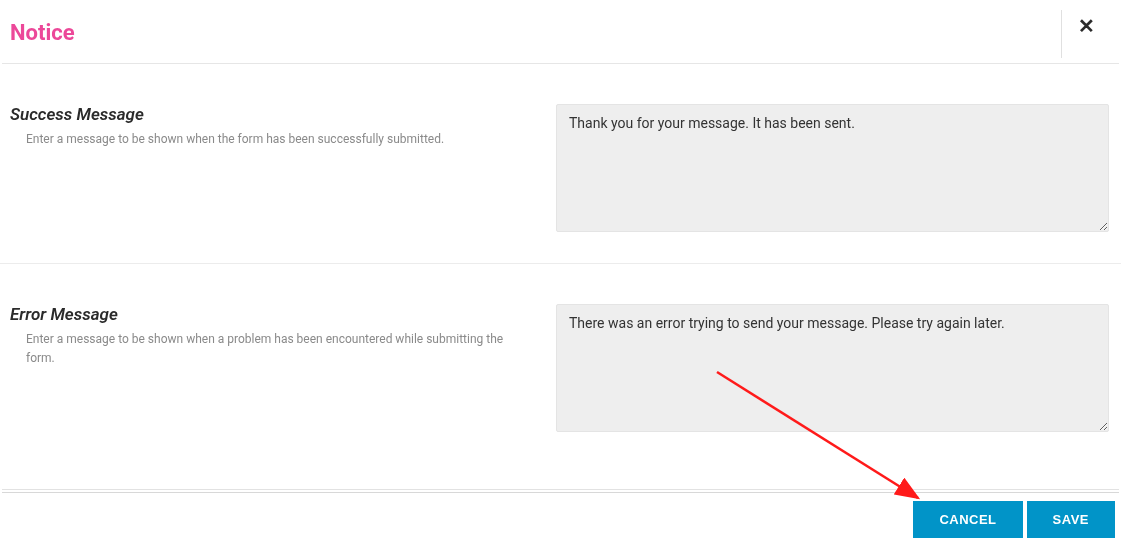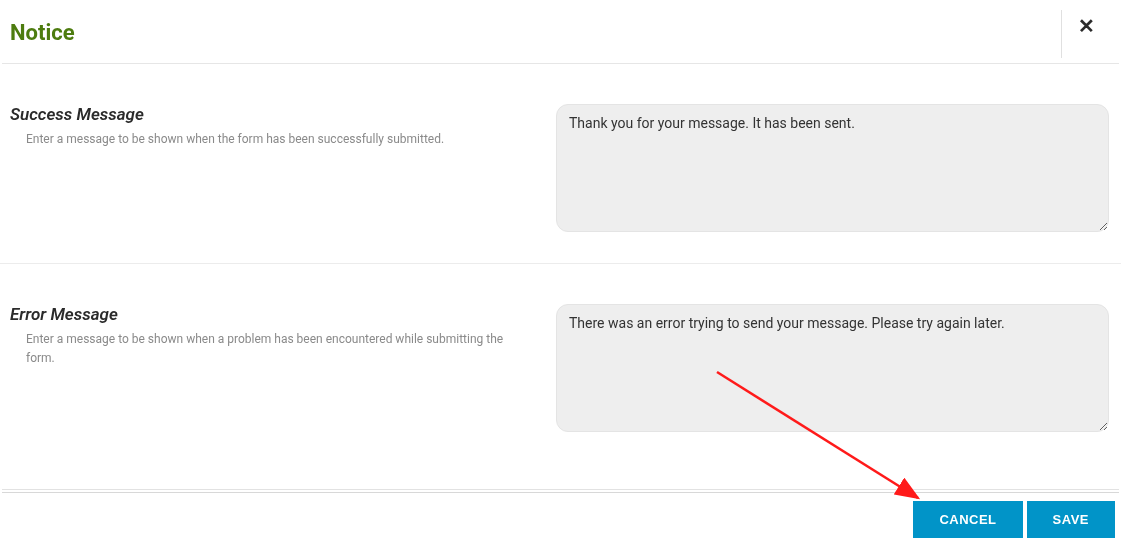--- a/index.html
+++ b/index.html
@@ -16,21 +16,21 @@
 
     .header {
       display: flex;
       justify-content: space-between;
       align-items: flex-start;
       padding: 10px 10px 0 10px;
     }
     .header-title {
       font-size: 22px;
       font-weight: 700;
-      color: #4d7c0f;
+      color: #ec4899;
       padding: 10px 0 18px 0;
     }
     .header-left {
       flex: 1;
     }
     .header-right {
       width: 50px;
       display: flex;
       justify-content: center;
       border-left: 1px solid #e0e0e0;
@@ -74,21 +74,21 @@
       margin-left: 16px;
     }
     .section-right {
       flex: 1;
     }
     .msg-textarea {
       width: 100%;
       height: 128px;
       background: #eeeeee;
       border: 1px solid #e4e4e4;
-      border-radius: 12px;
+      border-radius: 2px;
       padding: 10px 12px;
       font-size: 14px;
       color: #333;
       font-family: inherit;
       resize: both;
       outline: none;
     }
 
     .footer-area {
       position: absolute;

